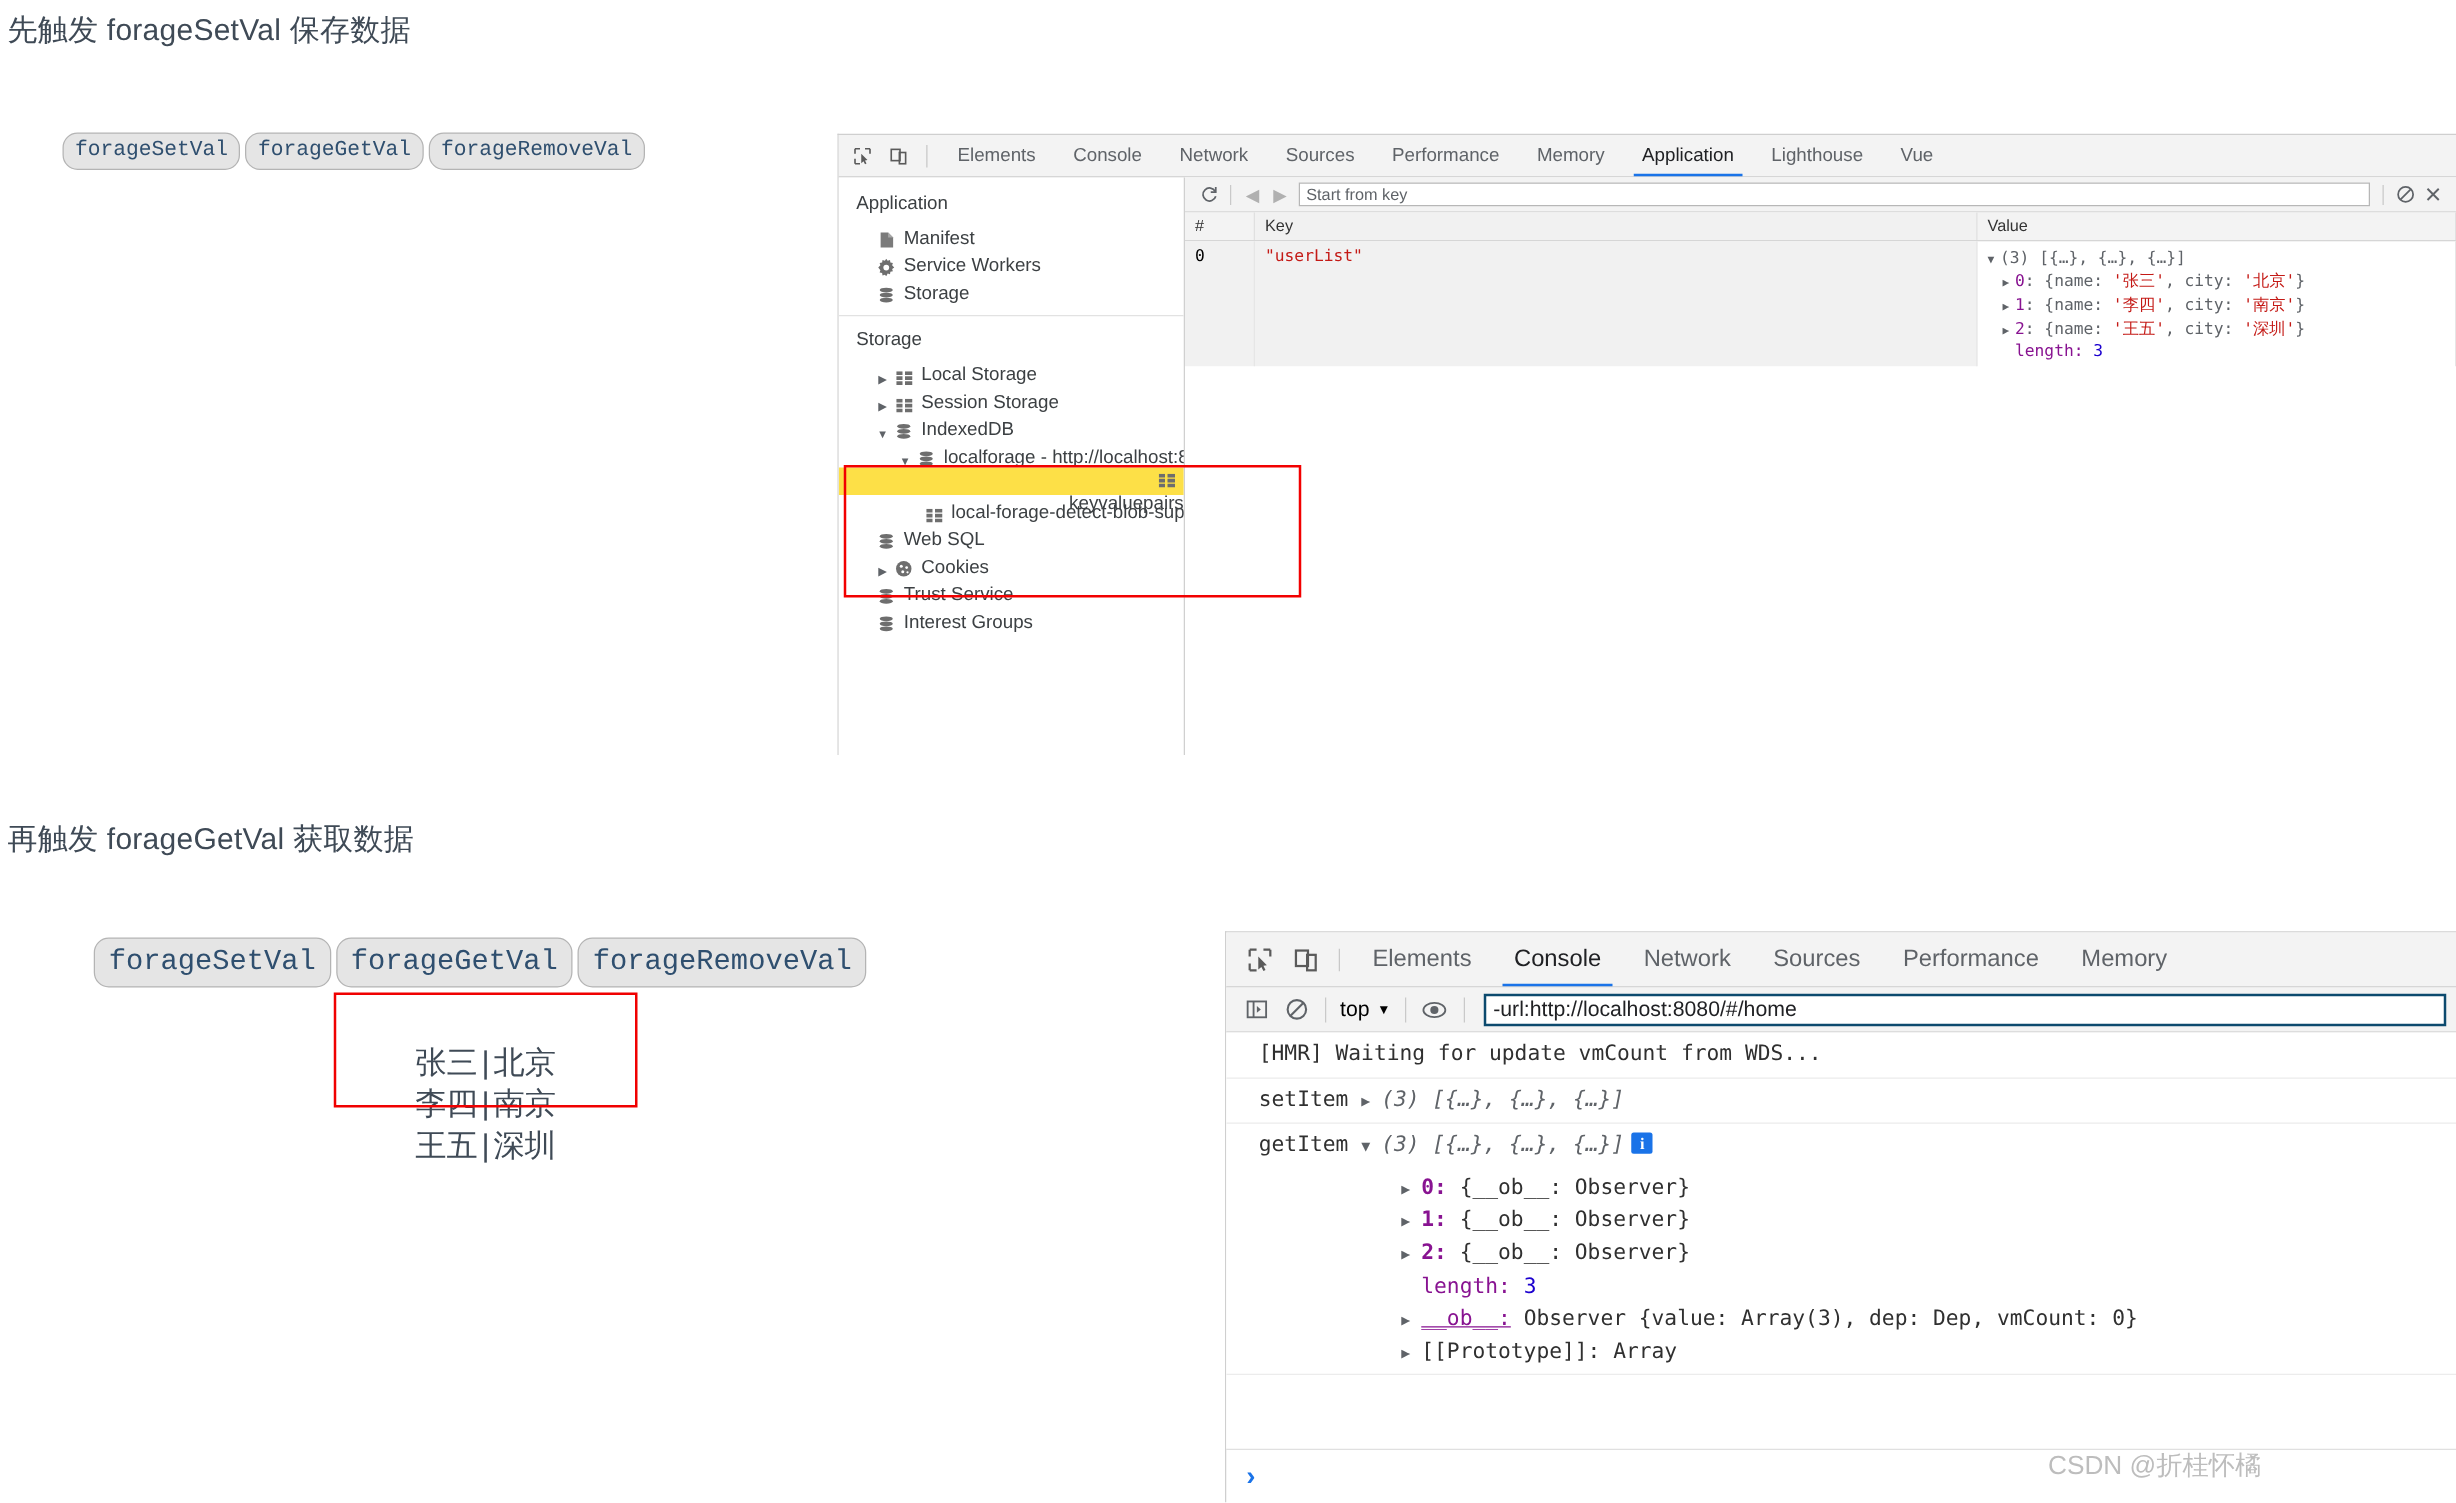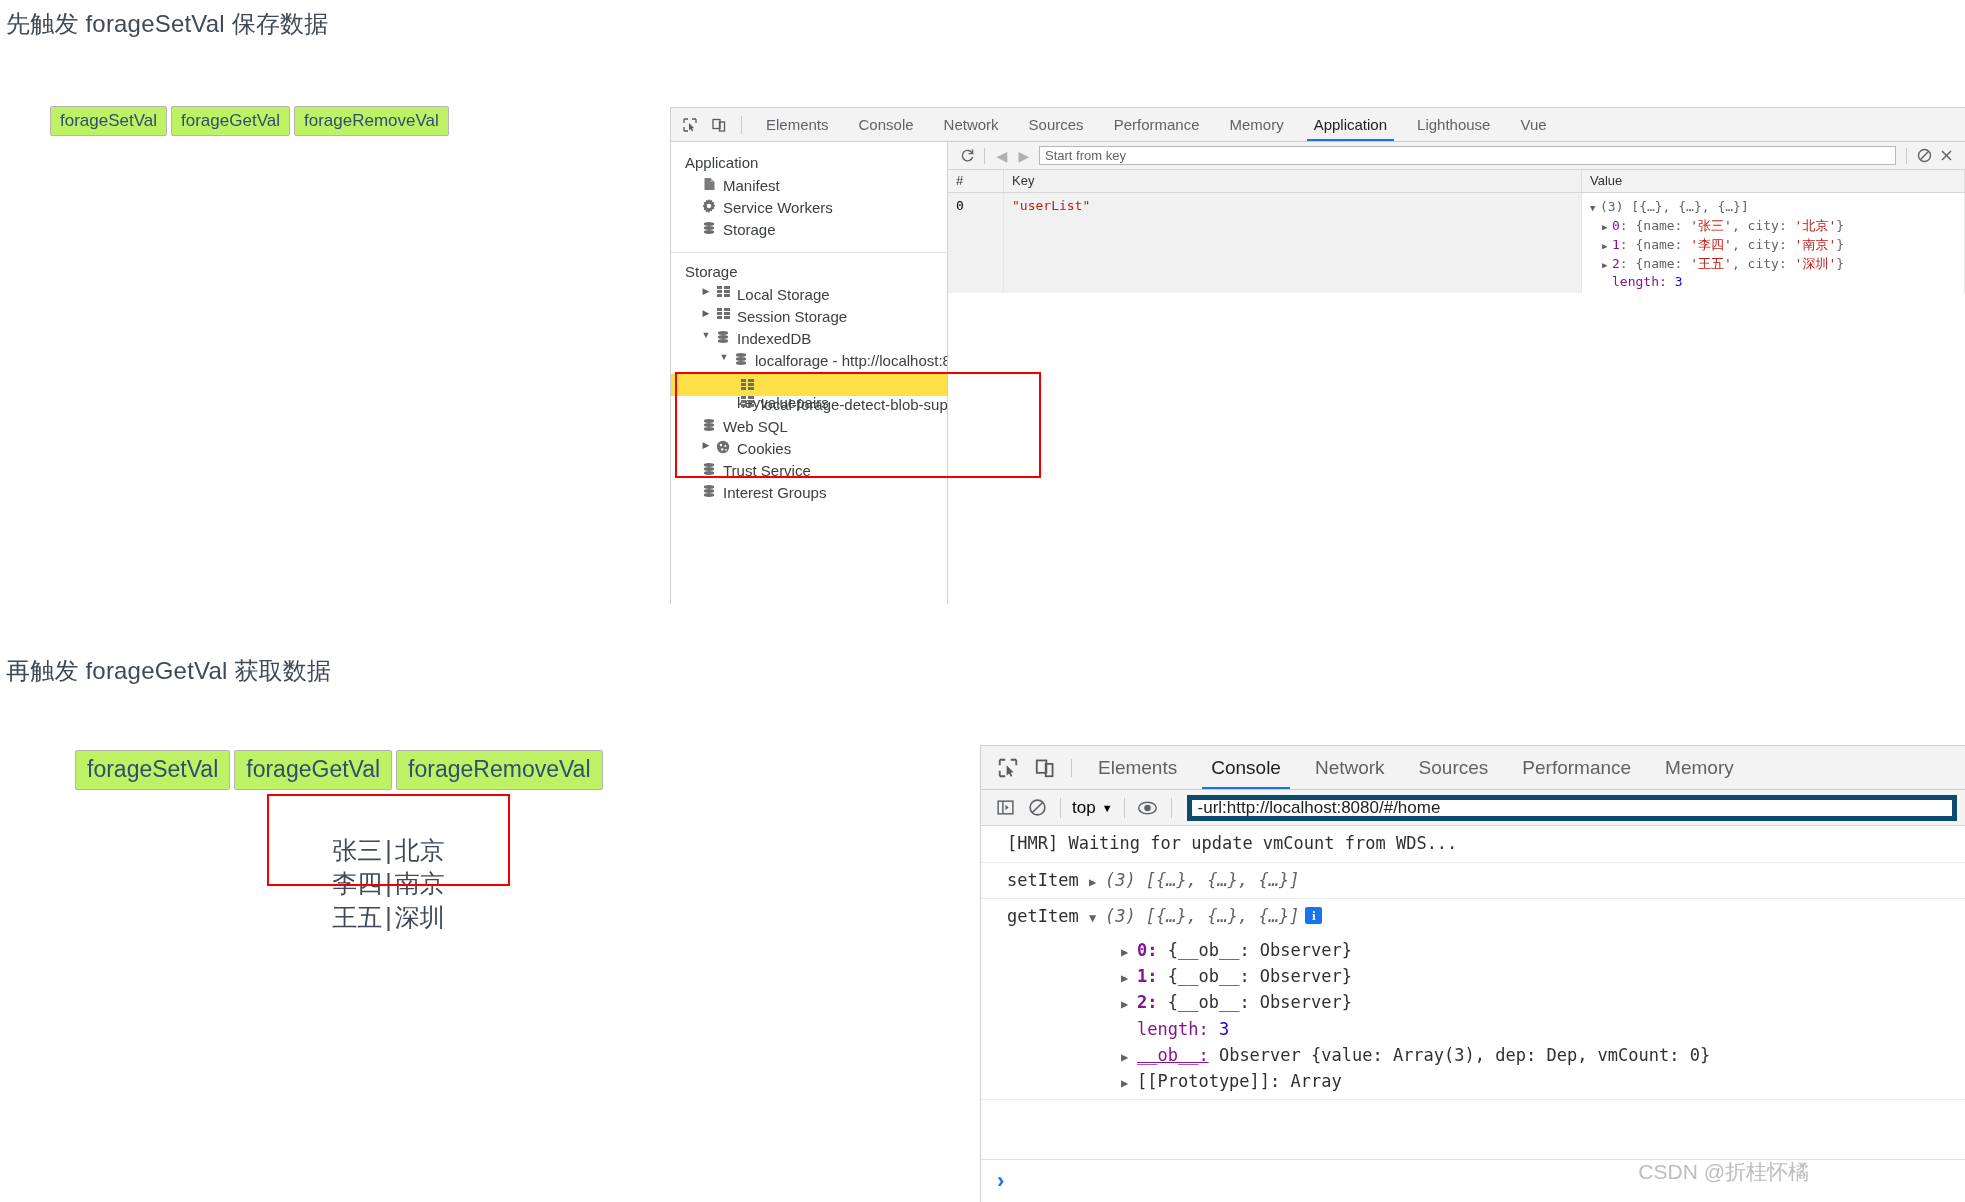--- a/index.html
+++ b/index.html
@@ -19,28 +19,28 @@
     color: #3f4a56;
     letter-spacing: .2px;
     white-space: nowrap;
   }
   #heading-1 { left: 6px; top: 8px; }
   #heading-2 { left: 6px; top: 655px; }
 
   
   .btn-group { position: absolute; display: flex; align-items: flex-start; }
   .demo-btn {
-    background: #bef264;
+    background: #e5e5e5;
     border: 1px solid #b4b4b4;
-    border-radius: 2px;
+    border-radius: 12px;
     color: #2f4f6f;
     padding: 2px 8px 3px 8px;
     margin-right: 4px;
     line-height: 1.25;
-    font-family: Liberation Sans, sans-serif;
+    font-family: Liberation Mono, monospace;
     white-space: nowrap;
   }
   #btn-group-1 { left: 50px; top: 106px; }
   #btn-group-1 .demo-btn { font-size: 17px; padding: 3px 9px 4px 9px; }
   #btn-group-2 { left: 75px; top: 750px; }
   #btn-group-2 .demo-btn { font-size: 23px; padding: 4px 11px 5px 11px; }
 
   
   #result-box {
     position: absolute;
@@ -121,21 +121,21 @@
     color: #3c4043;
     overflow: hidden;
   }
   .tree-group-title {
     padding: 4px 0 6px 14px;
     color: #3c4043;
     font-size: 15px;
   }
   .tree-sep { height: 1px; background: #e2e2e2; margin: 9px 0 6px 0; }
   .tree-item {
-    display: flex; align-items: flex-start;
+    display: flex; align-items: flex-end;
     height: 22px;
     padding-left: 14px;
     white-space: nowrap;
     font-size: 15px;
     color: #3c4043;
   }
   .tree-item.selected { background: #fde047; flex-direction: column; }
   .tree-item .twisty {
     width: 14px; flex: 0 0 14px;
     font-size: 9px; color: #5f6368;
@@ -222,21 +222,21 @@
   }
   .cs-icnbtn {
     width: 32px; height: 30px;
     display:flex; align-items:center; justify-content:center;
     color:#5f6368;
   }
   .cs-sep { width:1px; height:20px; background:#c9c9c9; margin: 0 7px; }
   .cs-ctx { font-size:17px; color:#000000; display:flex; align-items:center; gap:6px; padding: 0 4px; }
   .cs-filter {
     flex: 1; height: 26px; margin-left: 8px;
-    border: 5px solid #0c4a6e;
+    border: 2px solid #0c4a6e;
     background:#fff;
     font-size: 17px;
     color: #202124;
     padding: 0 6px;
     font-family: "Liberation Sans", sans-serif;
   }
   .cs-log { background:#fff; height: calc(100% - 44px - 36px - 43px); overflow:hidden; }
   .cs-line {
     border-bottom: 1px solid #ececec;
     padding: 5px 0 5px 26px;

